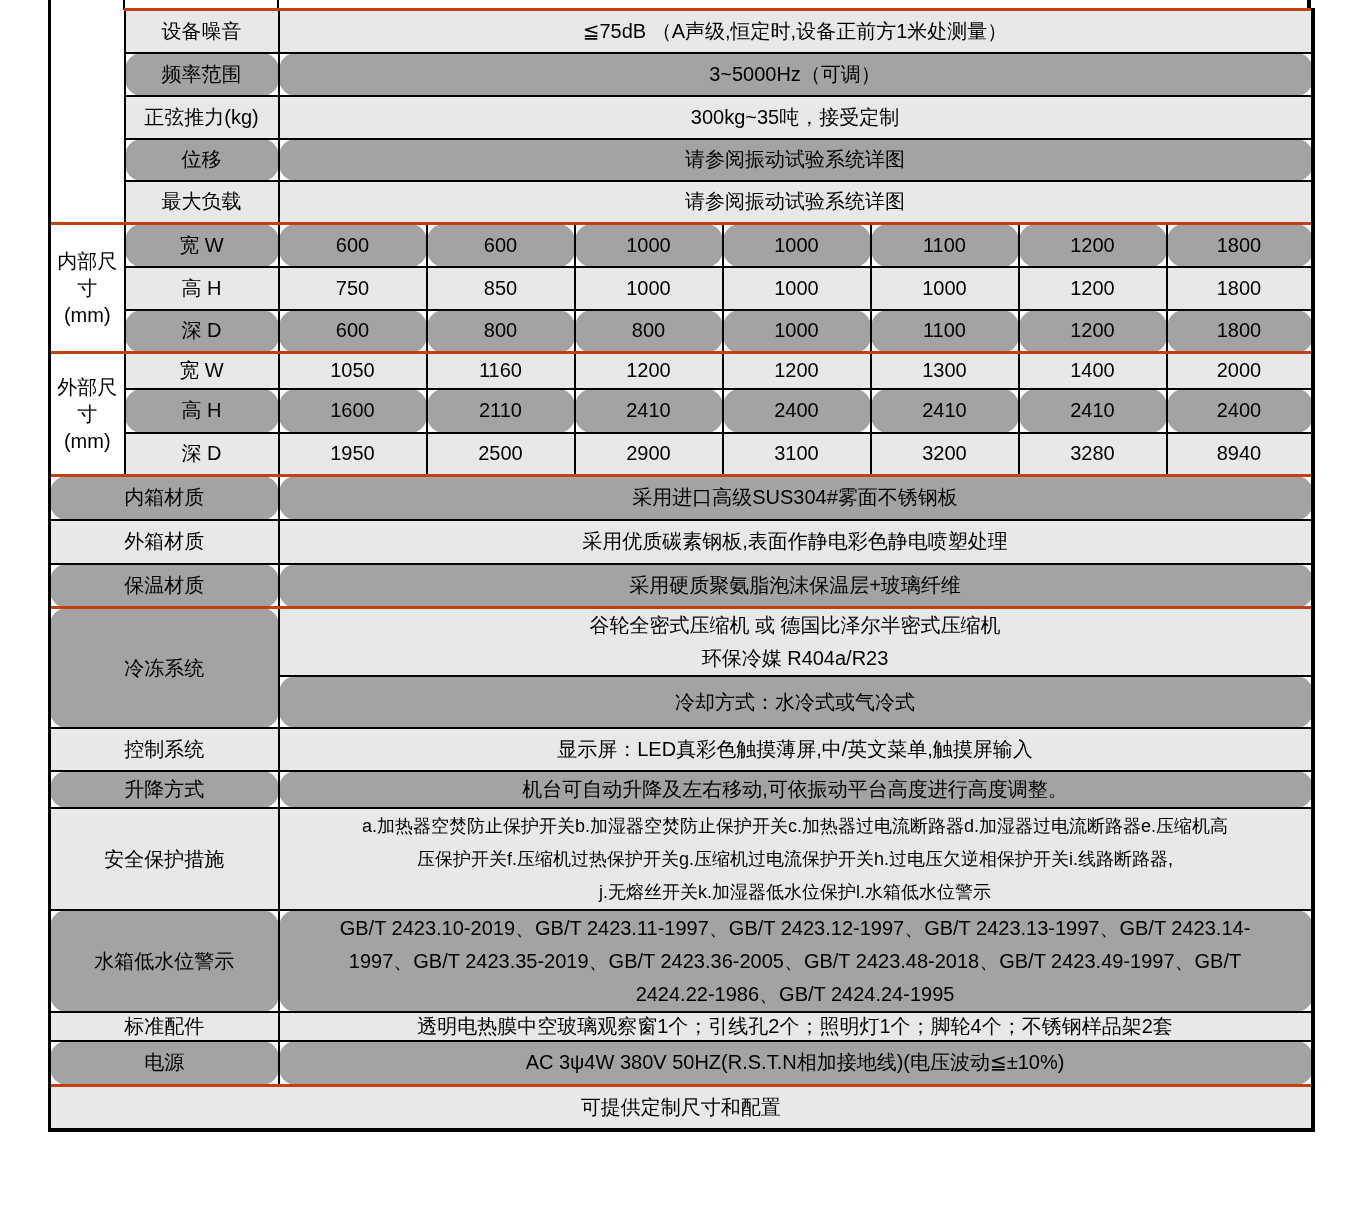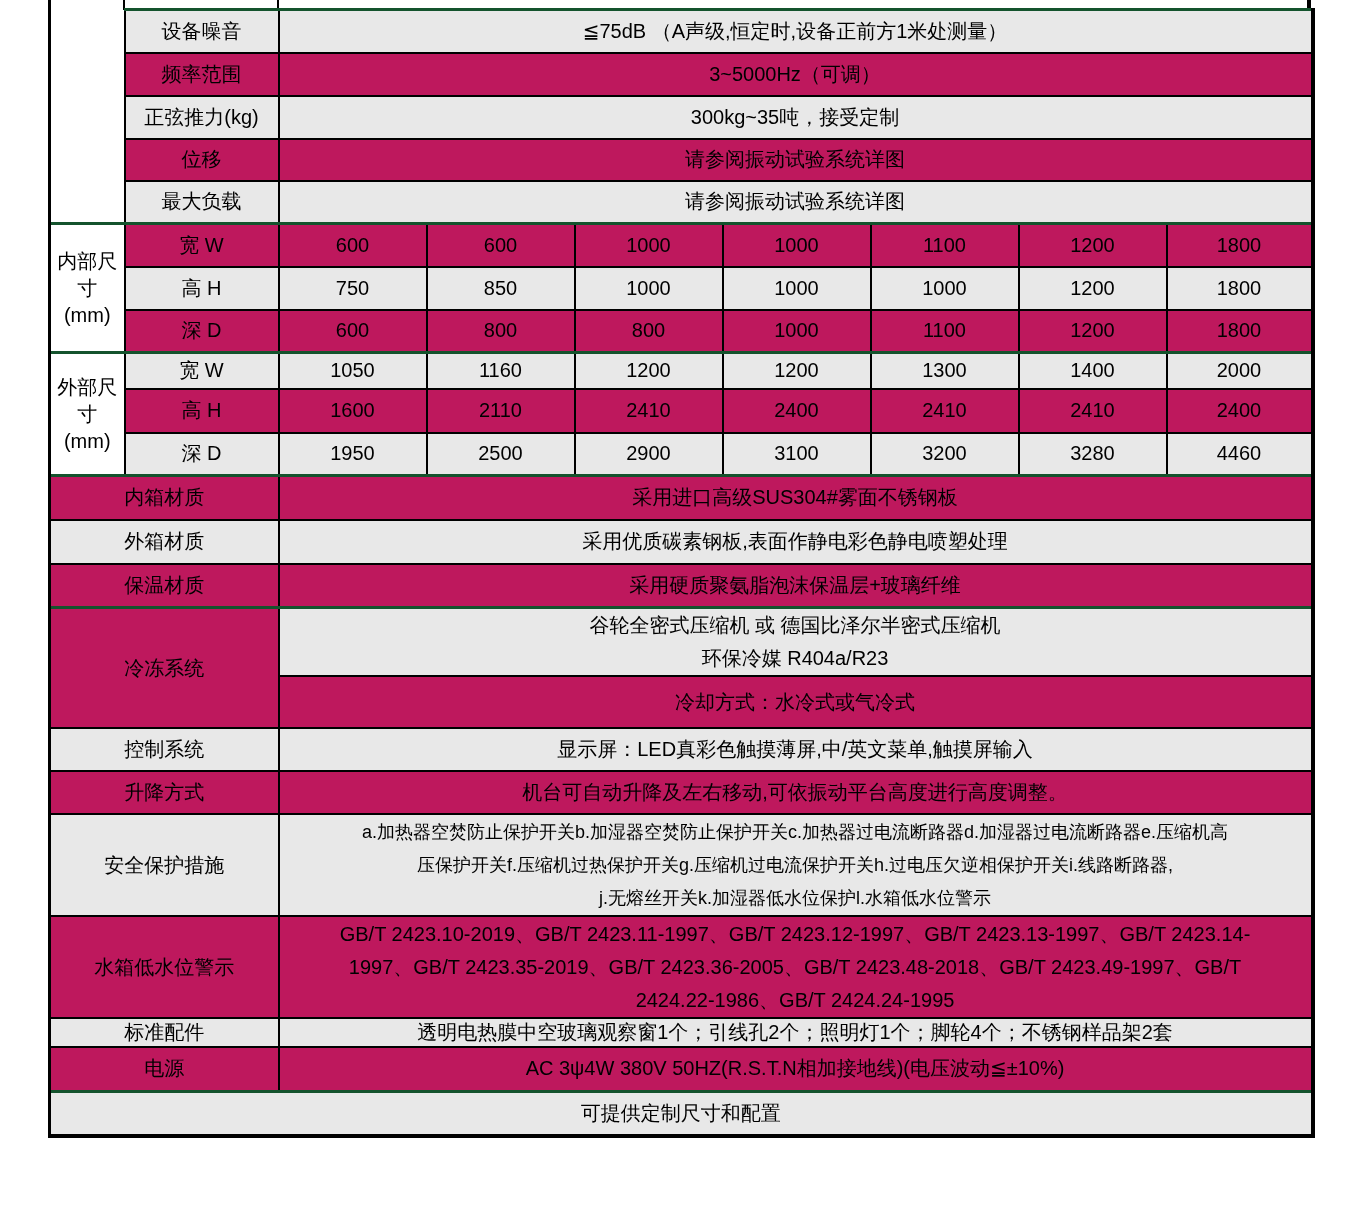--- a/index.html
+++ b/index.html
@@ -12,24 +12,24 @@
   table.spec{
     position:absolute;left:48px;top:8px;width:1263px;
     border-collapse:collapse;table-layout:fixed;
   }
   td{
     border:2px solid #000;
     text-align:center;vertical-align:middle;
     font-size:20px;padding:0 2px;overflow:hidden;
   }
   td.shade{background:#e8e8e8;}
-  td.plain{background:#be185d;}
+  td.plain{background:#a3a3a3;border-radius:17px;}
   td.bl{border-left:3px solid #000;}
   td.br{border-right:4px solid #000;}
-  tr.sec > td{border-top:3px solid #14532d;}
+  tr.sec > td{border-top:3px solid #c2410c;}
   tr.last > td{border-bottom:4px solid #000;font-family:Liberation Serif, serif;}
   td.cont{border-top:none !important;background:#fff;}
   td.grp{background:#fff;white-space:pre-line;line-height:27px;font-size:20px;}
   .ln{line-height:33px;}
   .small{font-size:18px;}
   .sliver{position:absolute;top:0;height:10px;background:#000;}
 </style>
 </head>
 <body>
 
@@ -134,21 +134,21 @@
       <td class="plain br">2400</td>
     </tr>
     <tr style="height:43px">
       <td class="shade">深 D</td>
       <td class="shade">1950</td>
       <td class="shade">2500</td>
       <td class="shade">2900</td>
       <td class="shade">3100</td>
       <td class="shade">3200</td>
       <td class="shade">3280</td>
-      <td class="shade br">4460</td>
+      <td class="shade br">8940</td>
     </tr>
 
     <tr class="sec" style="height:44px">
       <td class="bl plain" colspan="2">内箱材质</td>
       <td class="plain br" colspan="7">采用进口高级SUS304#雾面不锈钢板</td>
     </tr>
     <tr style="height:44px">
       <td class="bl shade" colspan="2">外箱材质</td>
       <td class="shade br" colspan="7">采用优质碳素钢板,表面作静电彩色静电喷塑处理</td>
     </tr>
@@ -163,21 +163,21 @@
         <div class="ln">环保冷媒 R404a/R23</div>
       </td>
     </tr>
     <tr style="height:52px">
       <td class="plain br" colspan="7">冷却方式：水冷式或气冷式</td>
     </tr>
     <tr style="height:43px">
       <td class="bl shade" colspan="2">控制系统</td>
       <td class="shade br" colspan="7">显示屏：LED真彩色触摸薄屏,中/英文菜单,触摸屏输入</td>
     </tr>
-    <tr style="height:43px">
+    <tr style="height:37px">
       <td class="bl plain" colspan="2">升降方式</td>
       <td class="plain br" colspan="7">机台可自动升降及左右移动,可依振动平台高度进行高度调整。</td>
     </tr>
     <tr style="height:102px">
       <td class="bl shade" colspan="2">安全保护措施</td>
       <td class="shade br small" colspan="7">
         <div class="ln">a.加热器空焚防止保护开关b.加湿器空焚防止保护开关c.加热器过电流断路器d.加湿器过电流断路器e.压缩机高</div>
         <div class="ln">压保护开关f.压缩机过热保护开关g.压缩机过电流保护开关h.过电压欠逆相保护开关i.线路断路器,</div>
         <div class="ln">j.无熔丝开关k.加湿器低水位保护l.水箱低水位警示</div>
       </td>

